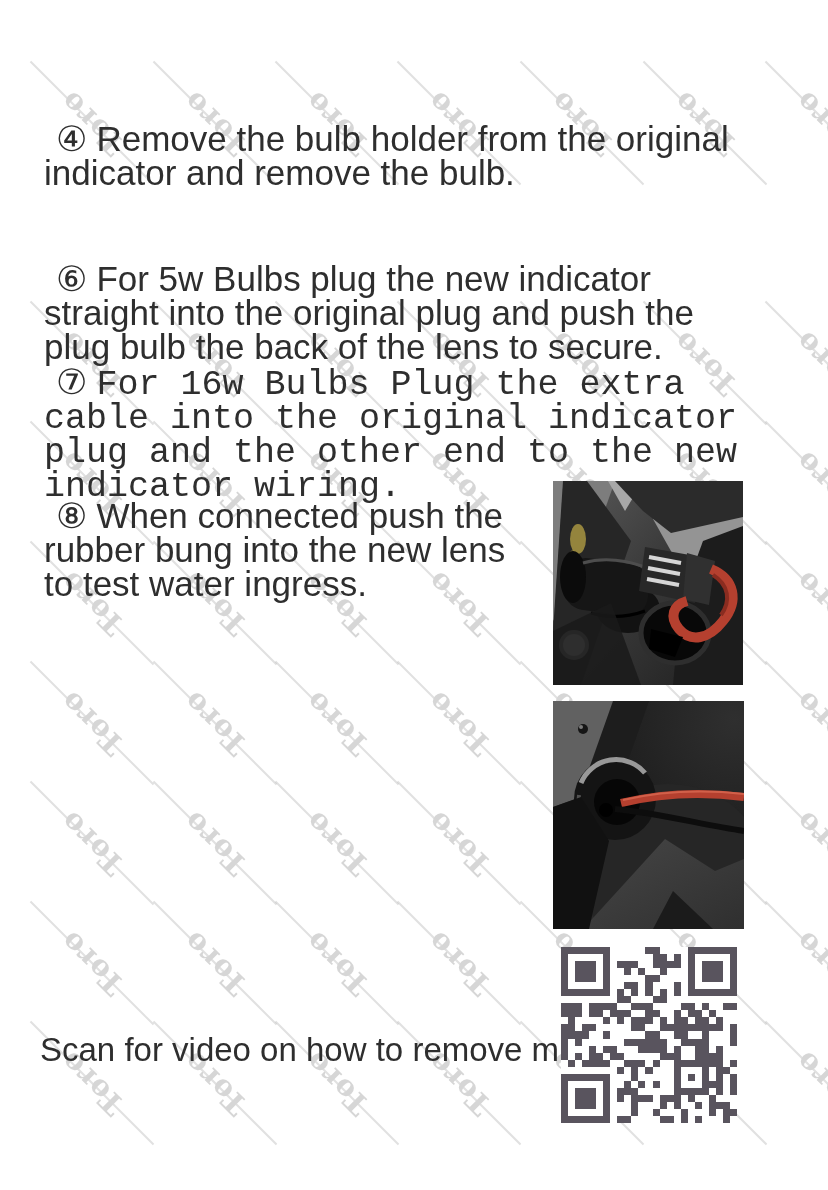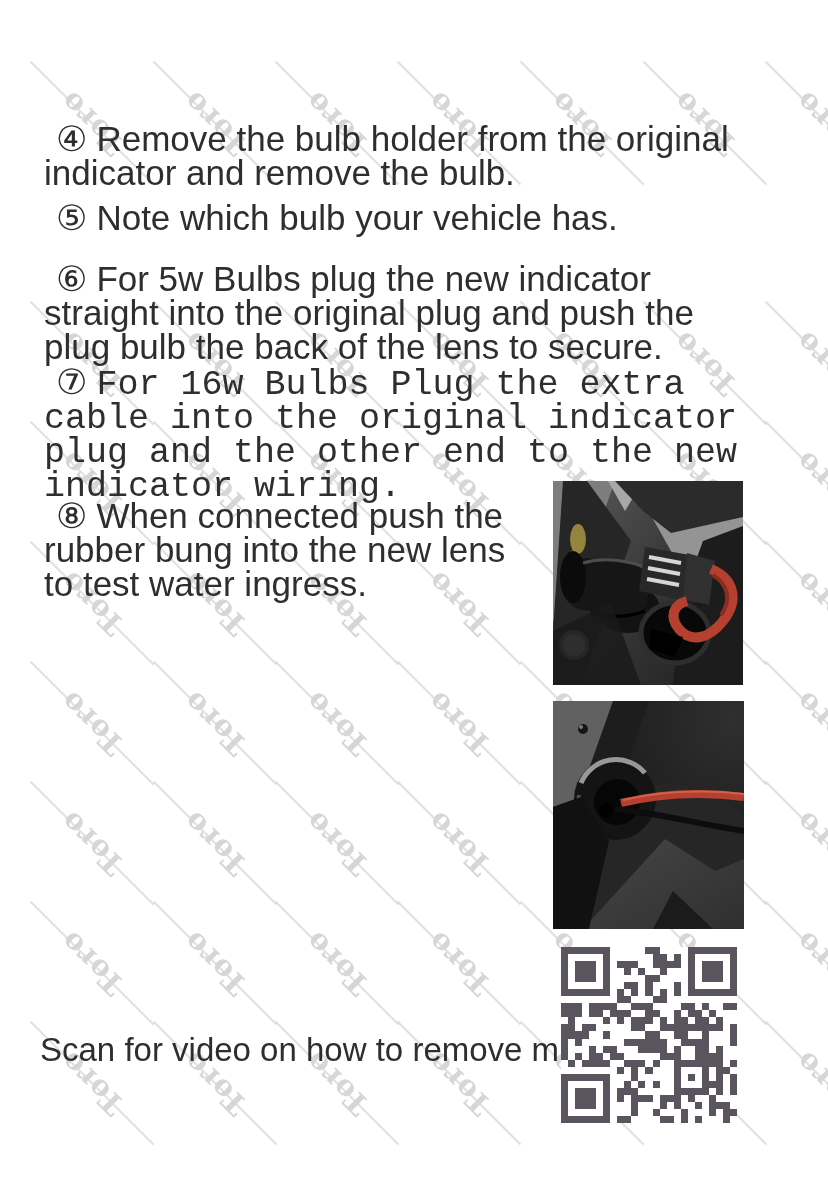--- a/index.html
+++ b/index.html
@@ -99,21 +99,20 @@
       <span class="wm" style="left: 150px; top: 1063px; color: rgb(181, 181, 181);">Toro</span>
       <span class="wm" style="left: 272px; top: 1063px; color: rgb(181, 181, 181);">Toro</span>
       <span class="wm" style="left: 394px; top: 1063px; color: rgb(181, 181, 181);">Toro</span>
       <span class="wm" style="left: 517px; top: 1063px; color: rgb(181, 181, 181);">Toro</span>
       <span class="wm" style="left: 640px; top: 1063px; color: rgb(181, 181, 181);">Toro</span>
       <span class="wm" style="left: 762px; top: 1063px; color: rgb(181, 181, 181);">Toro</span>
     </div>
 
   <p class="step" style="top:122px; width:748px;"><span class="num">④</span><span>Remove the bulb holder from the original indicator and remove the bulb.</span></p>
 
-  <p class="step" style="top:201px; width:748px;"><span class="num">⑤</span><span>Note which bulb your vehicle has.</span></p>
 
   <p class="step" style="top:262px; width:706px;"><span class="num">⑥</span><span>For 5w Bulbs plug the new indicator straight into the original plug and push the plug bulb the back of the lens to secure.</span></p>
 
   <p class="step" style="top:368px; width:742px;font-family:Liberation Mono, monospace;"><span class="num">⑦</span><span>For 16w Bulbs Plug the extra cable into the original indicator plug and the other end to the new indicator wiring.</span></p>
 
   <p class="step" style="top:499px; width:470px;"><span class="num">⑧</span><span>When connected push the rubber bung into the new lens to test water ingress.</span></p>
 
 
   <p class="caption" style="top:1033px;">Scan for video on how to remove mirror</p>
 

